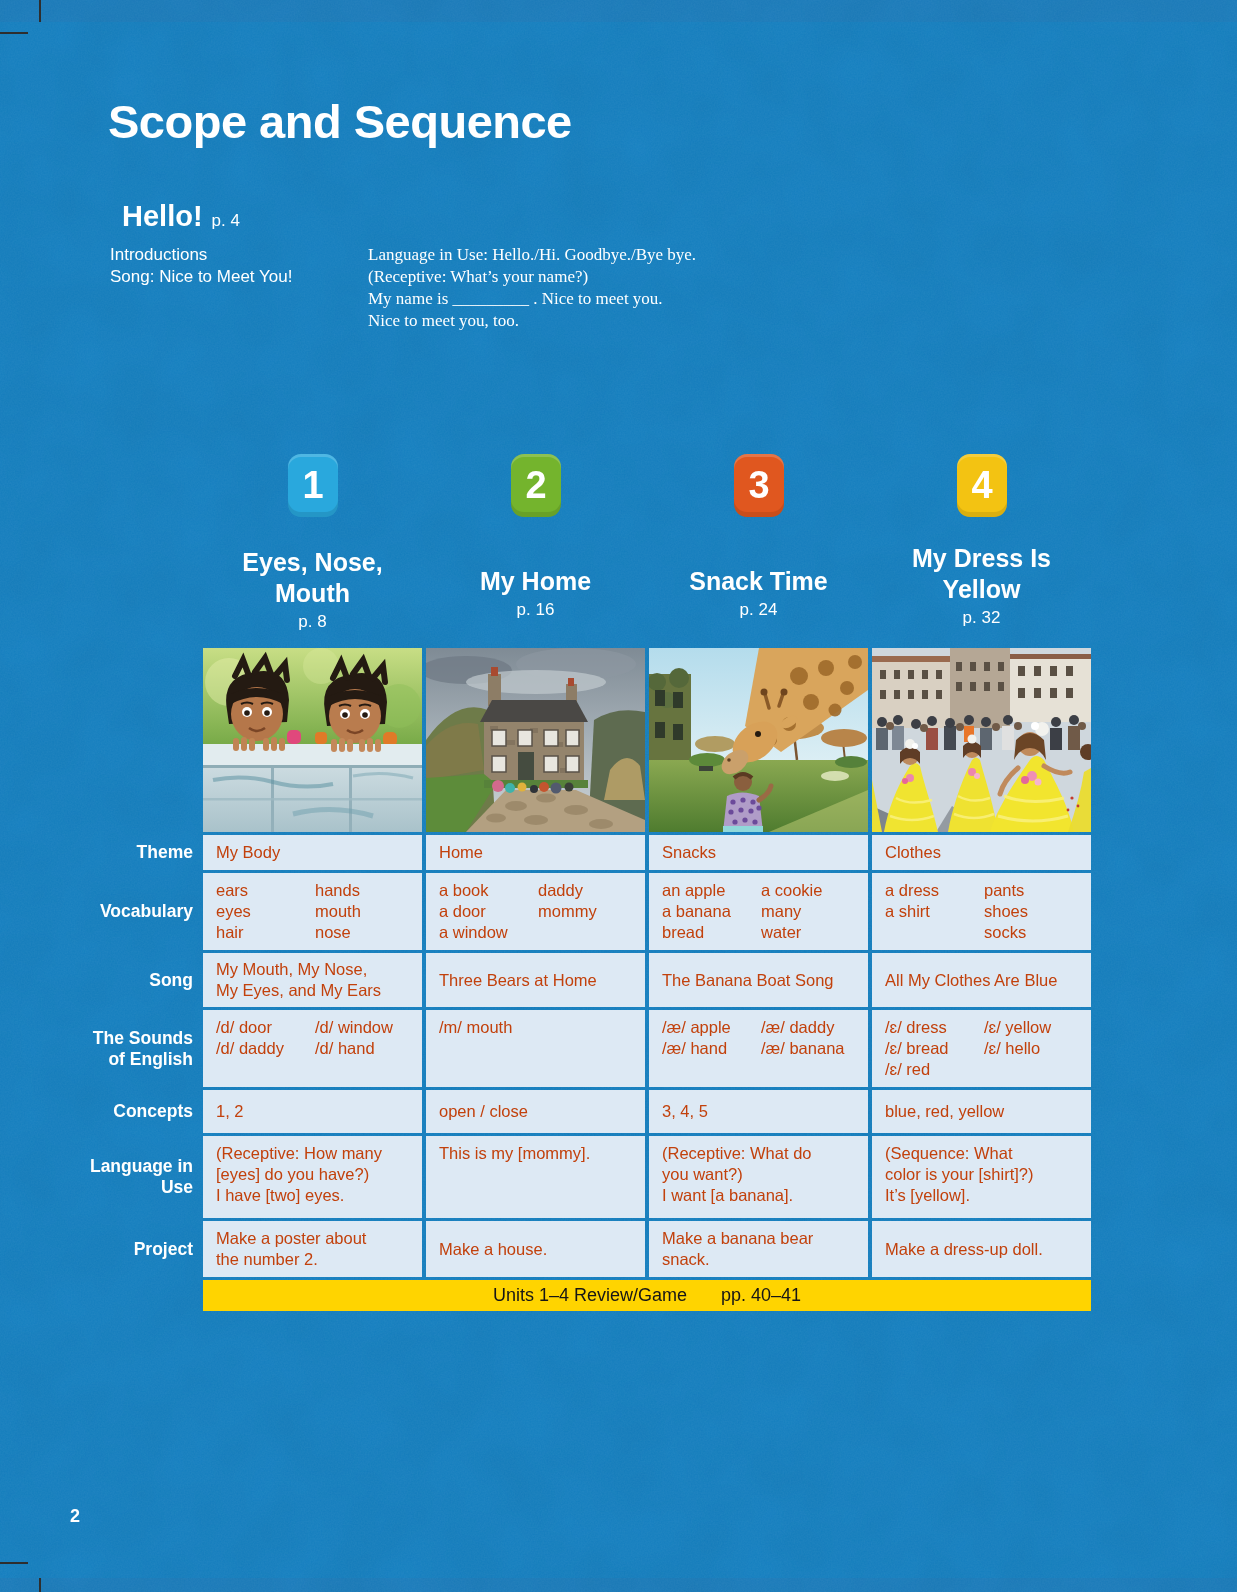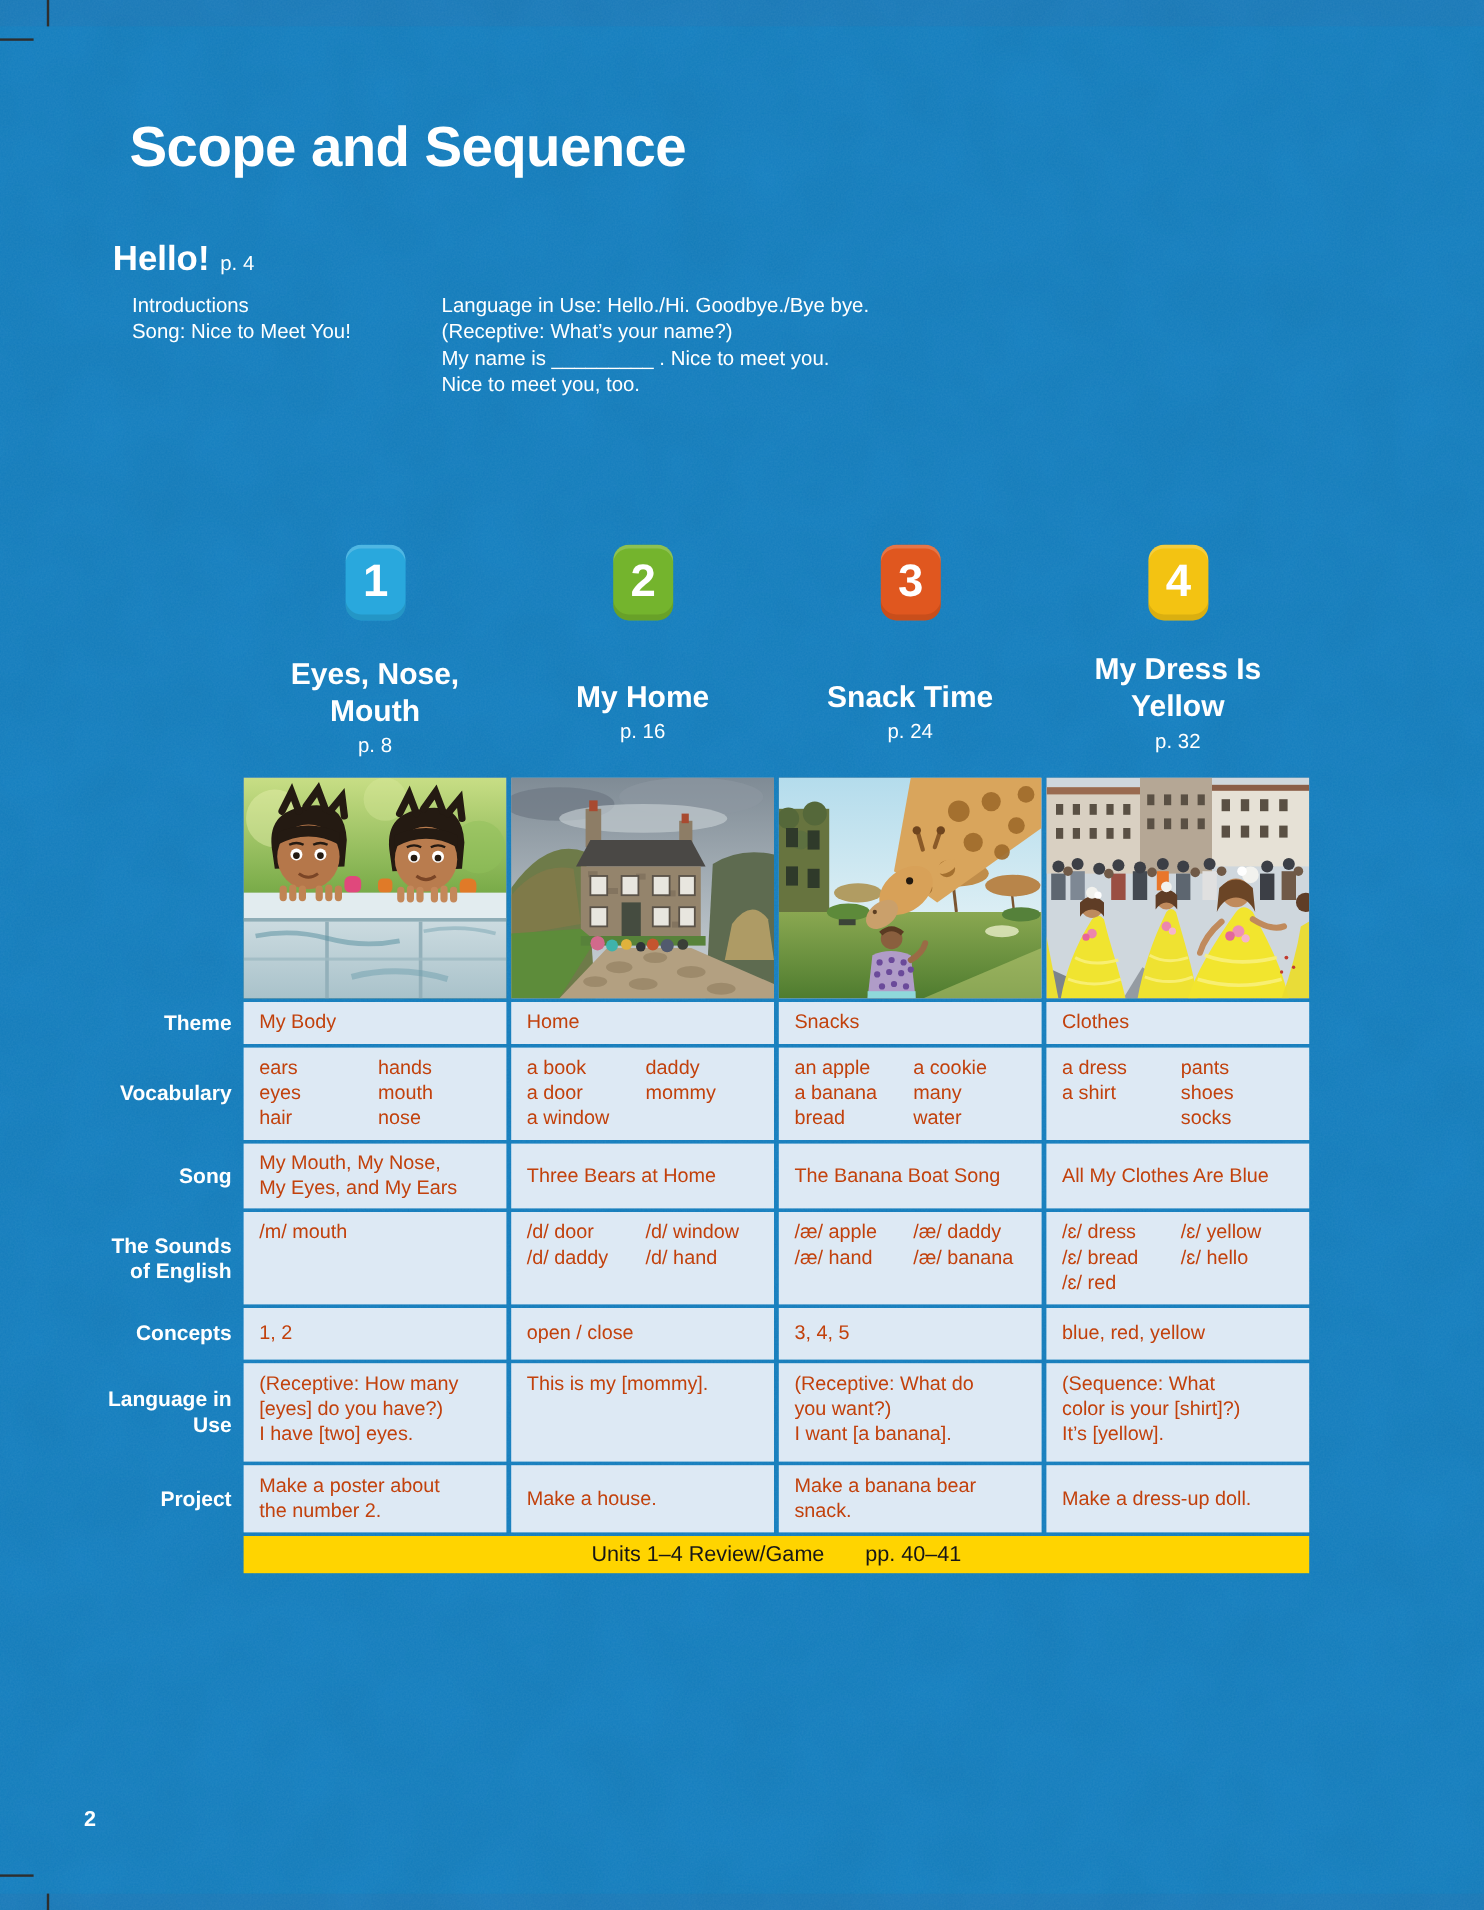--- a/index.html
+++ b/index.html
@@ -8,27 +8,27 @@
   .strip{position:absolute;left:0;width:100%;background:#1b7cbc;}
   .strip.top{top:0;height:22px;}
   .strip.bottom{bottom:0;height:14px;}
   .texture{position:absolute;inset:0;z-index:1;pointer-events:none;}
   .content{position:absolute;inset:0;z-index:2;}
   .crop{position:absolute;background:#2e2e2e;z-index:4;}
   .crop.h{width:28px;height:2px;left:0;}
   .crop.v{width:2px;height:22px;left:39px;}
 
   .page-title{position:absolute;left:108px;top:94px;font-size:47px;font-weight:bold;color:#fff;letter-spacing:-0.5px;}
-  .hello-row{position:absolute;left:94px;top:200px;display:flex;align-items:baseline;gap:9px;color:#fff;}
+  .hello-row{position:absolute;left:122px;top:200px;display:flex;align-items:baseline;gap:9px;color:#fff;}
   .hello-title{font-size:29px;font-weight:bold;}
   .hello-pref{font-size:17px;}
   .txtblock{position:absolute;color:#ffffff;font-size:17px;line-height:22px;}
   .txtblock span{display:block;}
   .hello-left{left:110px;top:244px;}
-  .hello-right{left:368px;top:244px;}
+  .hello-right{left:368px;top:244px;font-family:Liberation Serif, serif;}
 
   .badge{position:absolute;top:454px;width:50px;height:63px;border-radius:13px;color:#fff;
          font-size:38px;font-weight:bold;display:flex;align-items:center;justify-content:center;
          box-shadow:inset 0 -5px rgba(0,0,0,0.10), inset 0 3px rgba(255,255,255,0.18);}
   .b1{left:288px;background:#29a8dd;}
   .b2{left:511px;background:#74b42d;}
   .b3{left:734px;background:#e0571f;}
   .b4{left:957px;background:#f3c312;}
 
   .unit-title{position:absolute;width:219px;text-align:center;color:#fff;}
@@ -543,36 +543,36 @@
         </div>
       <div class="cell">
           <span class="ln">The Banana Boat Song</span>
         </div>
       <div class="cell">
           <span class="ln">All My Clothes Are Blue</span>
         </div>
 
       <div class="cell top">
         <div class="twocol">
+          <div class="wc">
+              <span class="ln">/d/ door</span>
+              <span class="ln">/d/ daddy</span>
+            </div>
+          <div class="wc">
+              <span class="ln">/d/ window</span>
+              <span class="ln">/d/ hand</span>
+            </div>
+        </div>
+      </div>
+      <div class="cell top">
+        <div class="twocol">
             <div class="wc">
               <span class="ln">/m/ mouth</span>
             </div>
           </div>
-      </div>
-      <div class="cell top">
-        <div class="twocol">
-          <div class="wc">
-              <span class="ln">/d/ door</span>
-              <span class="ln">/d/ daddy</span>
-            </div>
-          <div class="wc">
-              <span class="ln">/d/ window</span>
-              <span class="ln">/d/ hand</span>
-            </div>
-        </div>
       </div>
       <div class="cell top">
         <div class="twocol">
           <div class="wc">
               <span class="ln">/æ/ apple</span>
               <span class="ln">/æ/ hand</span>
             </div>
           <div class="wc">
               <span class="ln">/æ/ daddy</span>
               <span class="ln">/æ/ banana</span>

